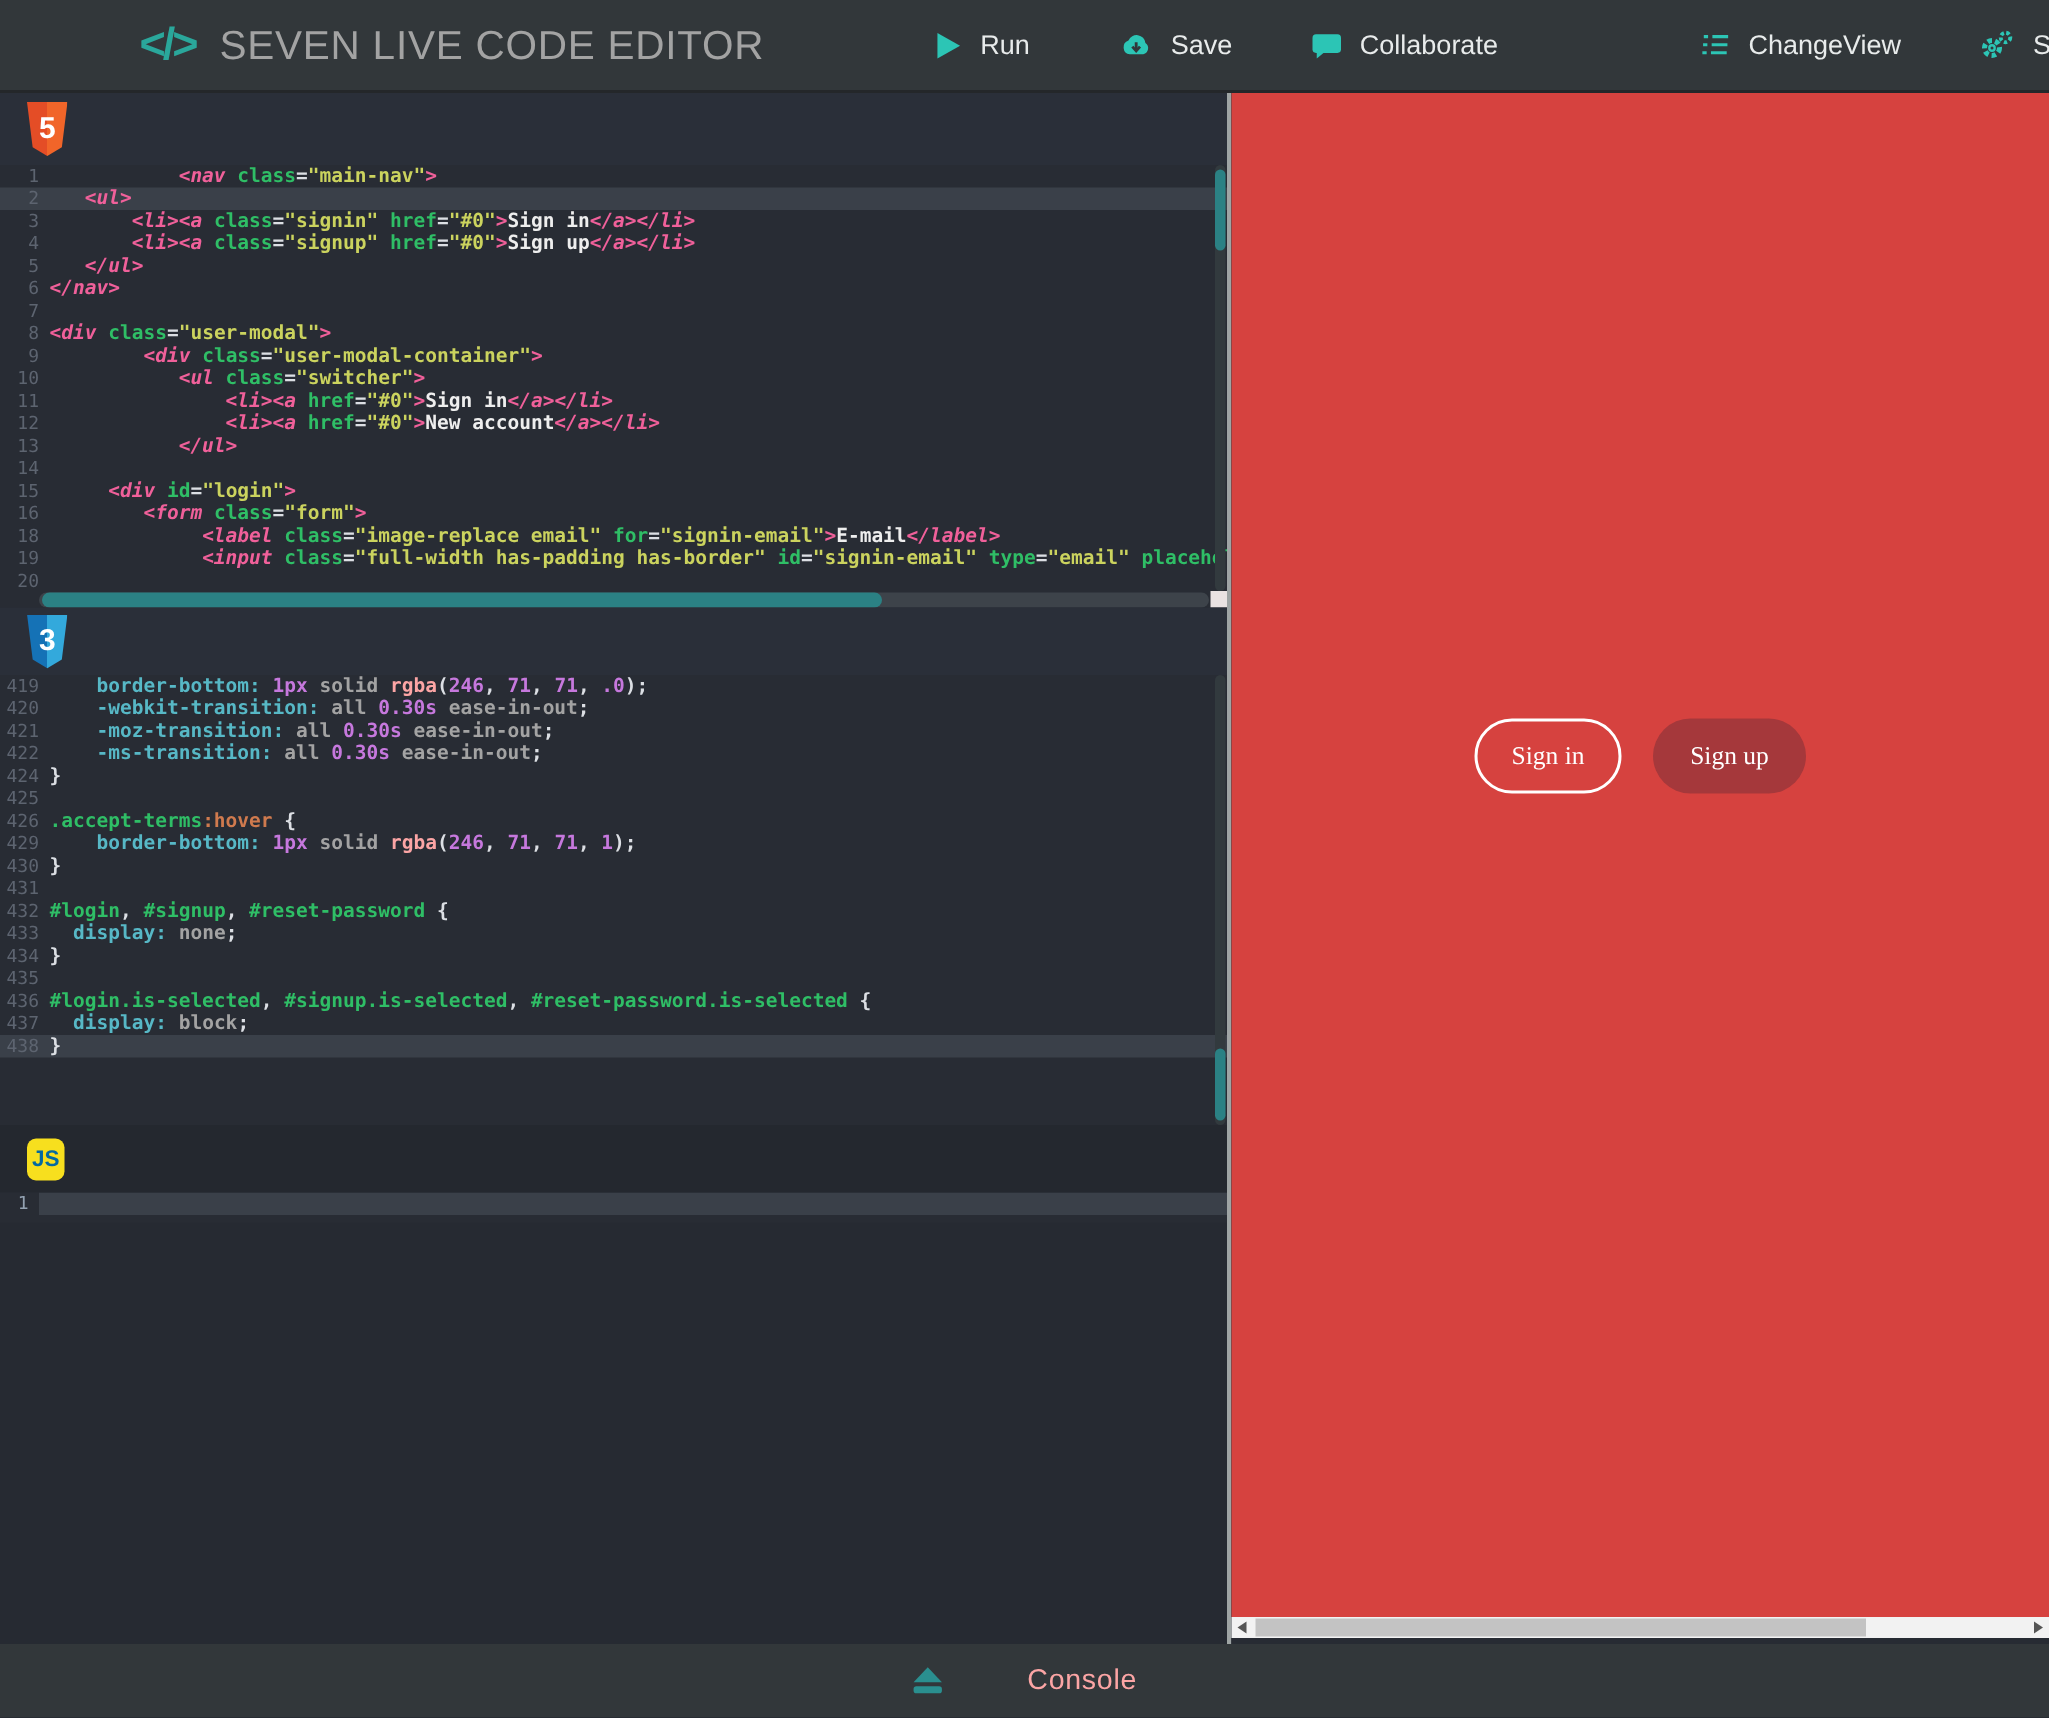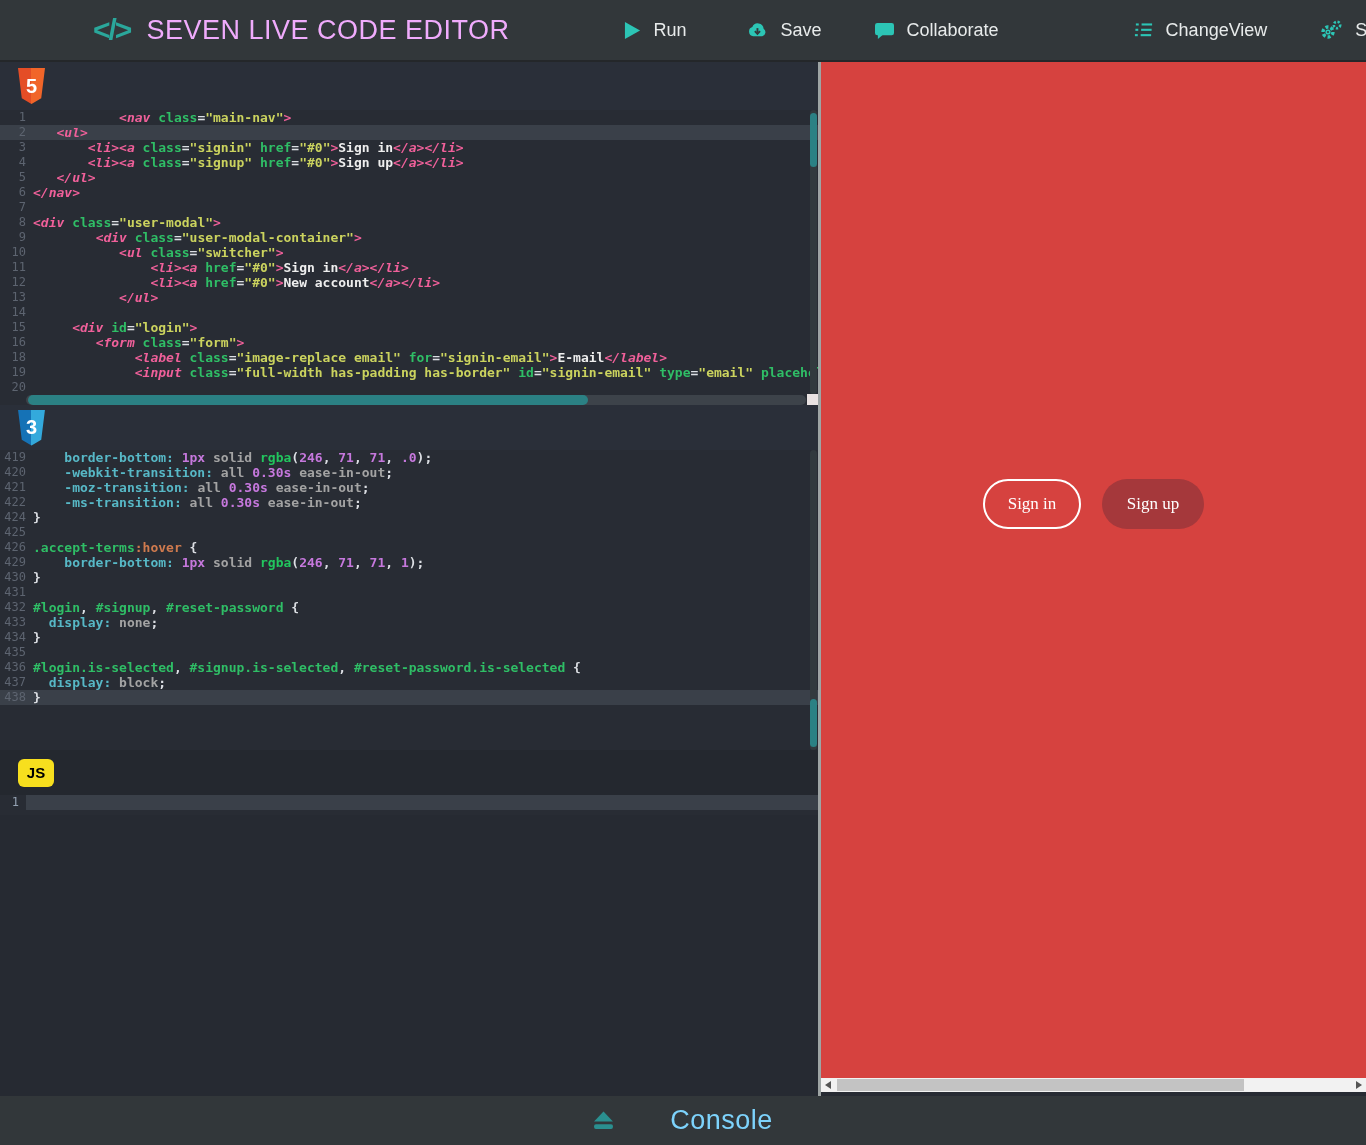--- a/index.html
+++ b/index.html
@@ -16,21 +16,21 @@
   
   .topbar {
     height: 62px; flex: 0 0 62px;
     background: #32373a;
     border-bottom: 2px solid #24272a;
     display: flex; align-items: center;
     color: #e8ebeb;
   }
   .brand { display: flex; align-items: center; margin-left: 93px; }
   .logo-glyph { color: #2aa79b; font-size: 30px; font-weight: bold; letter-spacing: -2px; }
-  .app-title { margin-left: 16px; font-size: 27px; font-weight: 300; color: #f0abfc; letter-spacing: .5px; white-space: nowrap; }
+  .app-title { margin-left: 16px; font-size: 27px; font-weight: 300; color: #a3a3a3; letter-spacing: .5px; white-space: nowrap; }
   .tb-btn { display: flex; align-items: center; gap: 12px; font-size: 18px; cursor: pointer; white-space: nowrap; }
   .tb-icon { color: var(--accent); display: inline-flex; align-items: center; }
   .tb-run { margin-left: 115px; }
   .tb-save { margin-left: 57px; }
   .tb-collab { margin-left: 52px; }
   .tb-changeview { margin-left: 134px; text-align: center; }
   .tb-settings { margin-left: 52px; }
 
   
   .main { flex: 1 1 auto; display: flex; min-height: 0; }
@@ -51,23 +51,23 @@
   .badge-shield {
     width: 27px; height: 36px; position: relative;
     clip-path: polygon(0 0, 100% 0, 86% 84%, 50% 100%, 14% 84%);
     display: flex; align-items: center; justify-content: center;
     color: #fff; font-weight: bold; font-size: 20px;
     font-family: "Liberation Sans", sans-serif;
   }
   .badge-html { background: linear-gradient(90deg, #e44d26 50%, #f16529 50%); }
   .badge-css  { background: linear-gradient(90deg, #1572b6 50%, #33a9dc 50%); }
   .badge-js {
-    width: 36px; height: 28px; background: #f7df1e; border-radius: 6px;
+    width: 25px; height: 28px; background: #f7df1e; border-radius: 6px;
     display: flex; align-items: center; justify-content: center;
-    color: #000000; font-weight: bold; font-size: 15px;
+    color: #0369a1; font-weight: bold; font-size: 15px;
   }
 
   .code-area {
     position: relative; overflow: hidden; background: #282c34;
     font-family: "DejaVu Sans Mono", "Liberation Mono", monospace;
     font-size: 13px; font-weight: bold; line-height: 15px;
   }
   .ed-html .code-area { height: 295px; }
   .ed-css  .code-area { height: 300px; }
   .ed-js   .code-area { height: 20px; }
@@ -86,21 +86,21 @@
   .ed-js .line.active { background: transparent; }
   .ed-js .line.active .code-text { background: #3a4049; }
 
   .tok-tag { color: #f0609a; font-style: italic; }
   .tok-attr { color: #2fbe66; }
   .tok-str { color: #cbd35e; }
   .tok-txt { color: #eeeeee; }
   .tok-prop { color: #57b8c6; }
   .tok-num { color: #c678dd; }
   .tok-kw { color: #a3a3a3; }
-  .tok-fn { color: #22c55e; }
+  .tok-fn { color: #fca5a5; }
   .tok-sel { color: #2fbe66; }
   .tok-pseudo { color: #cf7a4e; }
   .tok-pln { color: #dcdfe4; }
 
   
   .h-scroll {
     position: absolute; left: 26px; right: 12px; bottom: 0; height: 10px;
     background: #3d434a; border-radius: 5px;
   }
   .h-scroll .thumb {
@@ -155,21 +155,21 @@
   }
   .preview-gap { flex: 1 1 auto; background: #272b33; }
 
   
   .console-bar {
     height: 49px; flex: 0 0 49px; background: #32373a;
     display: flex; align-items: center; justify-content: center; gap: 12px;
     cursor: pointer;
   }
   .console-icon { color: #2a8f8f; display: inline-flex; }
-  .console-label { color: #7dd3fc; font-size: 27px; font-weight: 300; letter-spacing: .5px; margin-left: 44px; }
+  .console-label { color: #fca5a5; font-size: 19px; font-weight: 300; letter-spacing: .5px; margin-left: 44px; }
 </style>
 </head>
 <body style="--accent: #2cc5b5; --scrollteal: #2b8184; --red: #d6423f;">
 
 <header class="topbar">
   <div class="brand">
     <span class="logo-glyph">&lt;/&gt;</span>
     <span class="app-title">SEVEN LIVE CODE EDITOR</span>
   </div>
 

